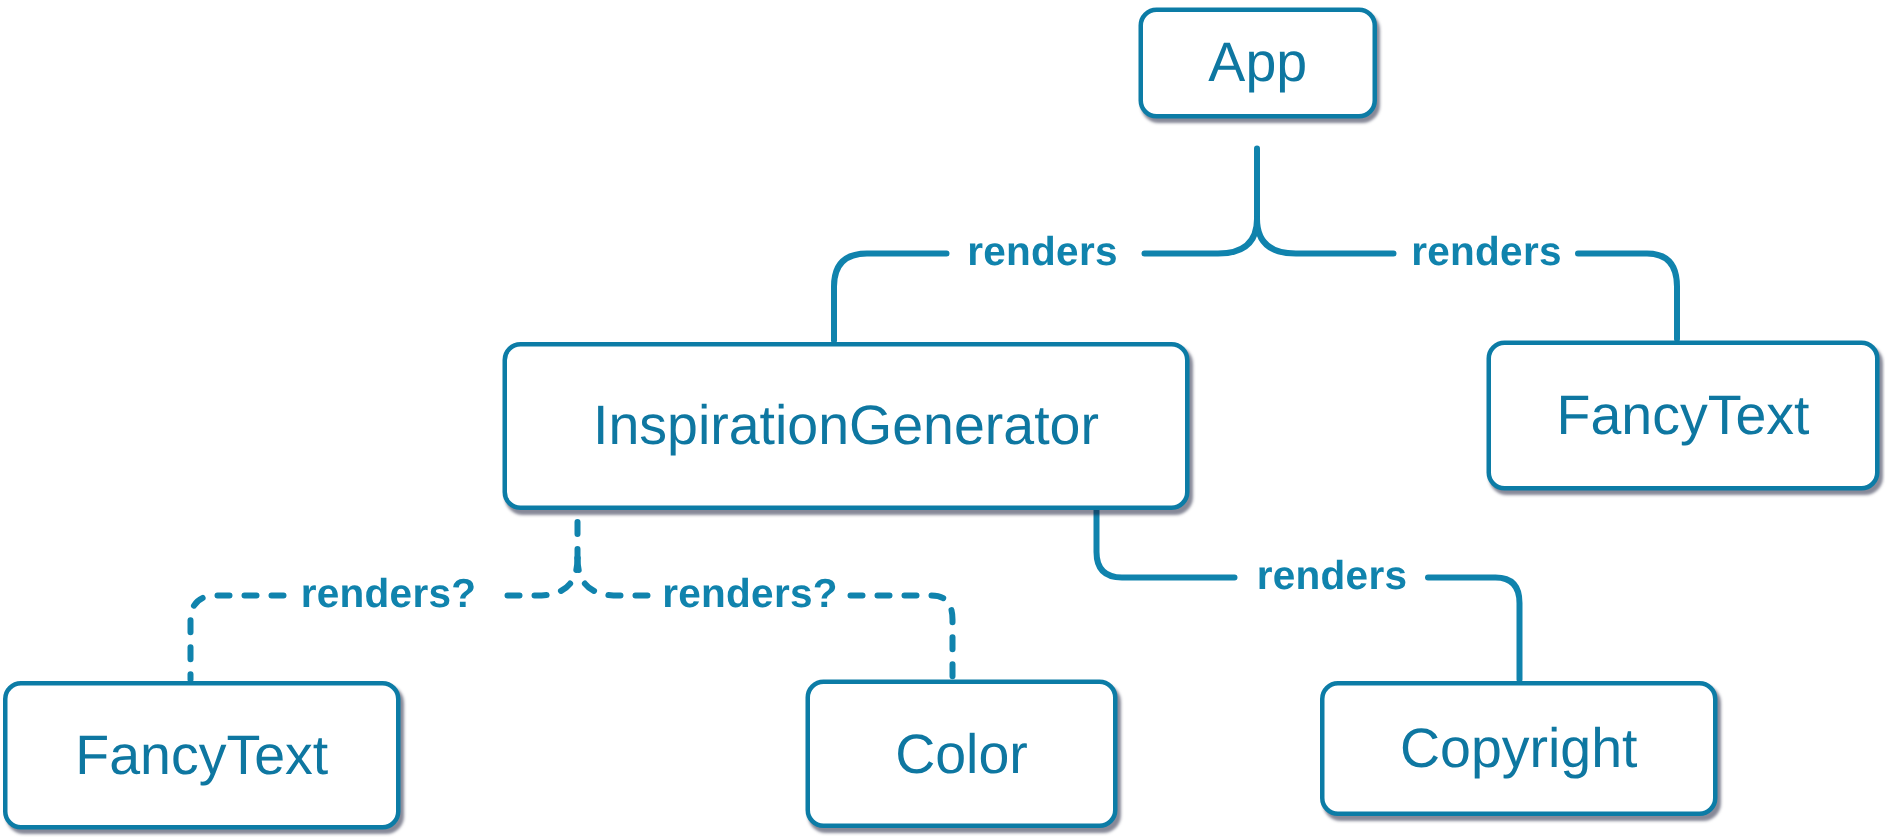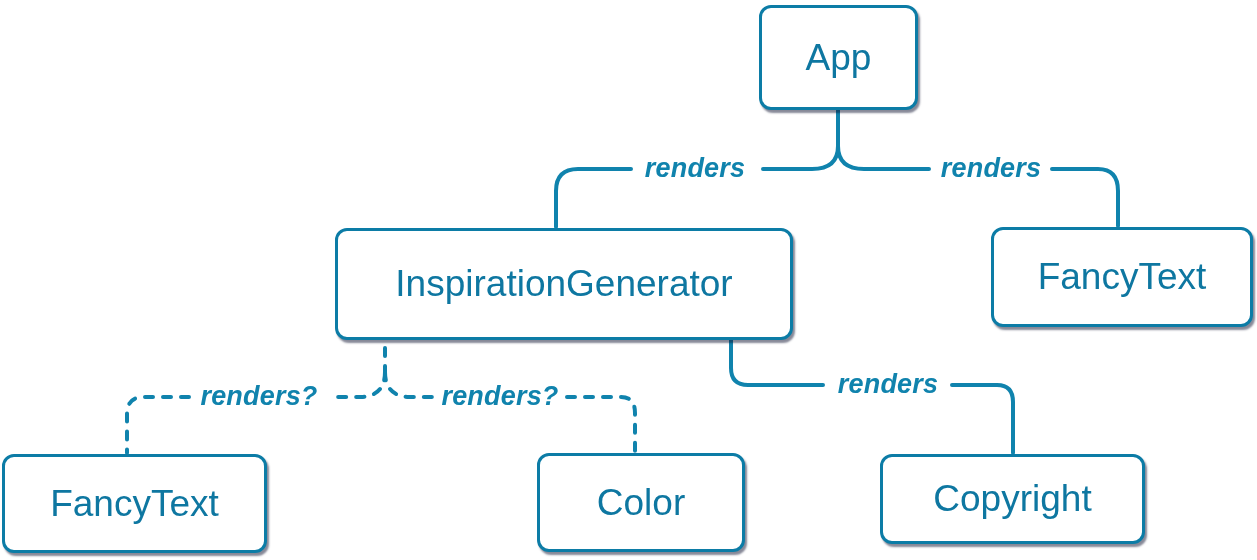--- a/index.html
+++ b/index.html
@@ -40,21 +40,20 @@
   }
   .edge-label {
     position: absolute;
     transform: translate(-50%, -52%);
     font-size: 27px;
     font-weight: 700;
     letter-spacing: 0.2px;
     color: var(--label);
     white-space: nowrap;
     user-select: none;
-    font-style: italic;
   }
   .node {
     position: absolute;
     background: var(--box-fill);
     border: 3px solid var(--box-border);
     border-radius: 12px;
     box-shadow: 2px 3px 2px var(--shadow);
     display: flex;
     align-items: center;
     justify-content: center;
@@ -108,21 +107,21 @@
       <path d="M567 397 L621 397 Q635 397 635 413 L635 451"></path>
     </g>
   </svg>
 
   <span class="edge-label" style="left:695px; top:169px">renders</span>
   <span class="edge-label" style="left:991px; top:169px">renders</span>
   <span class="edge-label" style="left:259px; top:397px">renders?</span>
   <span class="edge-label" style="left:500px; top:397px">renders?</span>
   <span class="edge-label" style="left:888px; top:385px">renders</span>
 
-  <div class="node" style="left:759px; top:5px; width:159px; height:105px">
+  <div class="node" style="left:759px; top:5px; width:159px; height:74px">
     <span class="node-label">App</span>
   </div>
 
   <div class="node" style="left:335px; top:228px; width:458px; height:112px">
     <span class="node-label">InspirationGenerator</span>
   </div>
 
   <div class="node" style="left:991px; top:227px; width:262px; height:100px">
     <span class="node-label">FancyText</span>
   </div>

